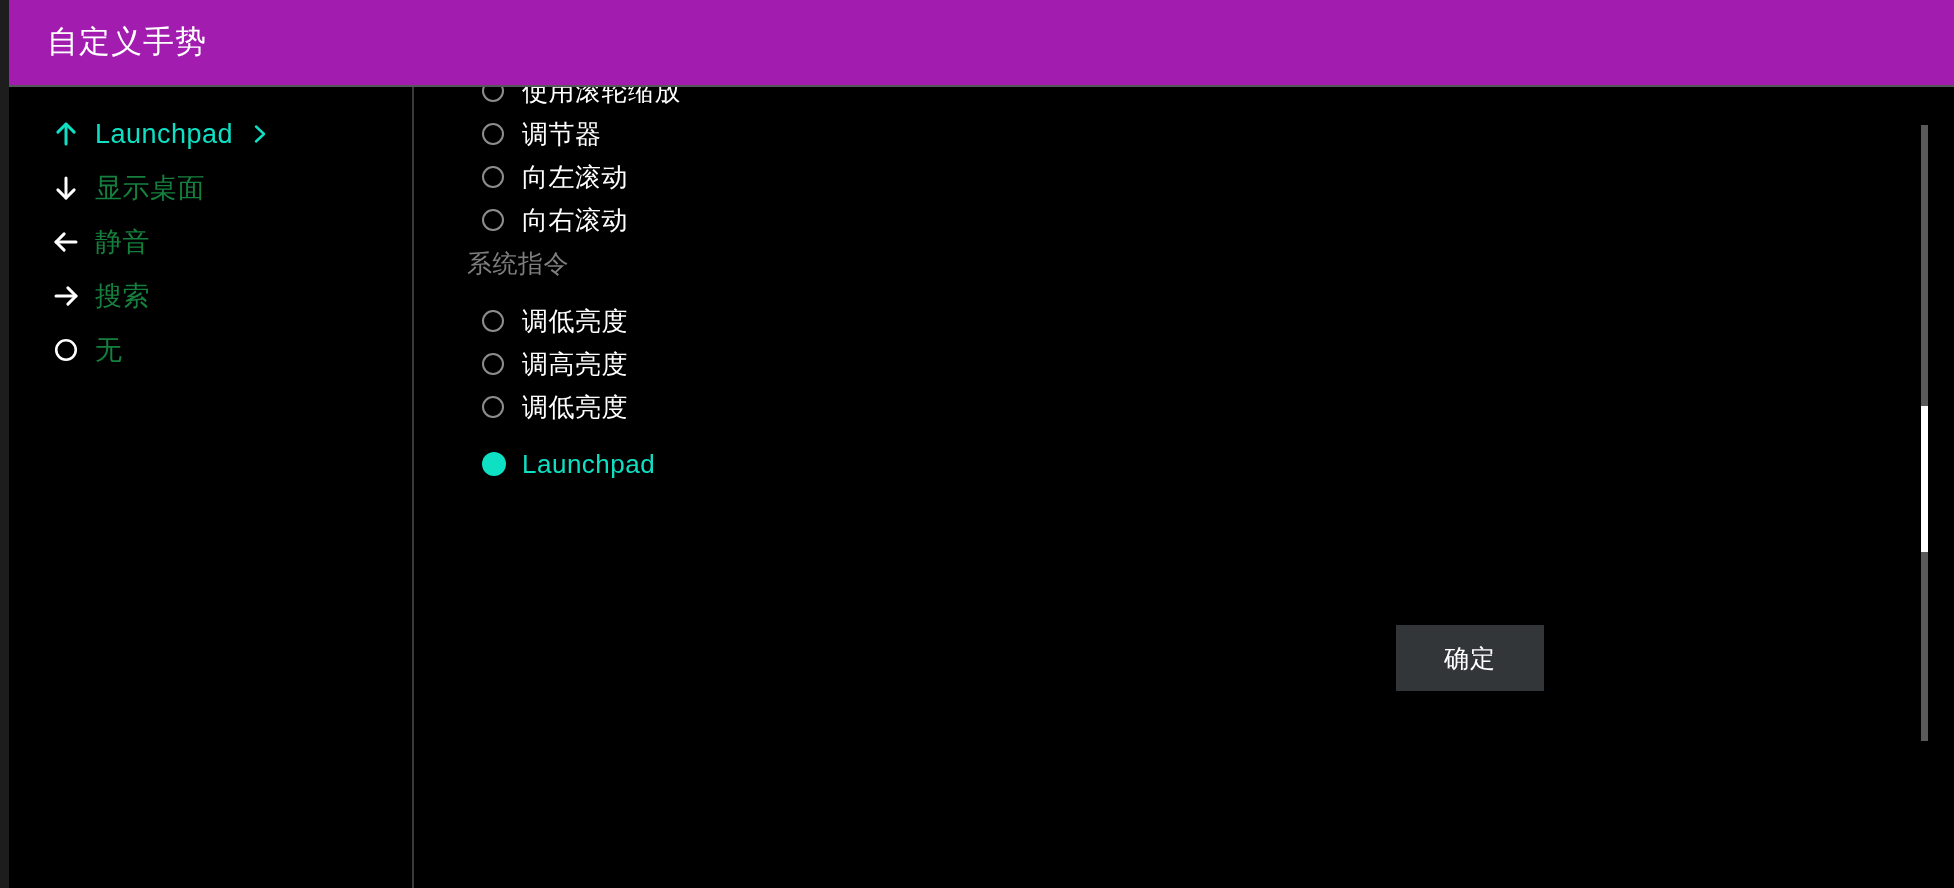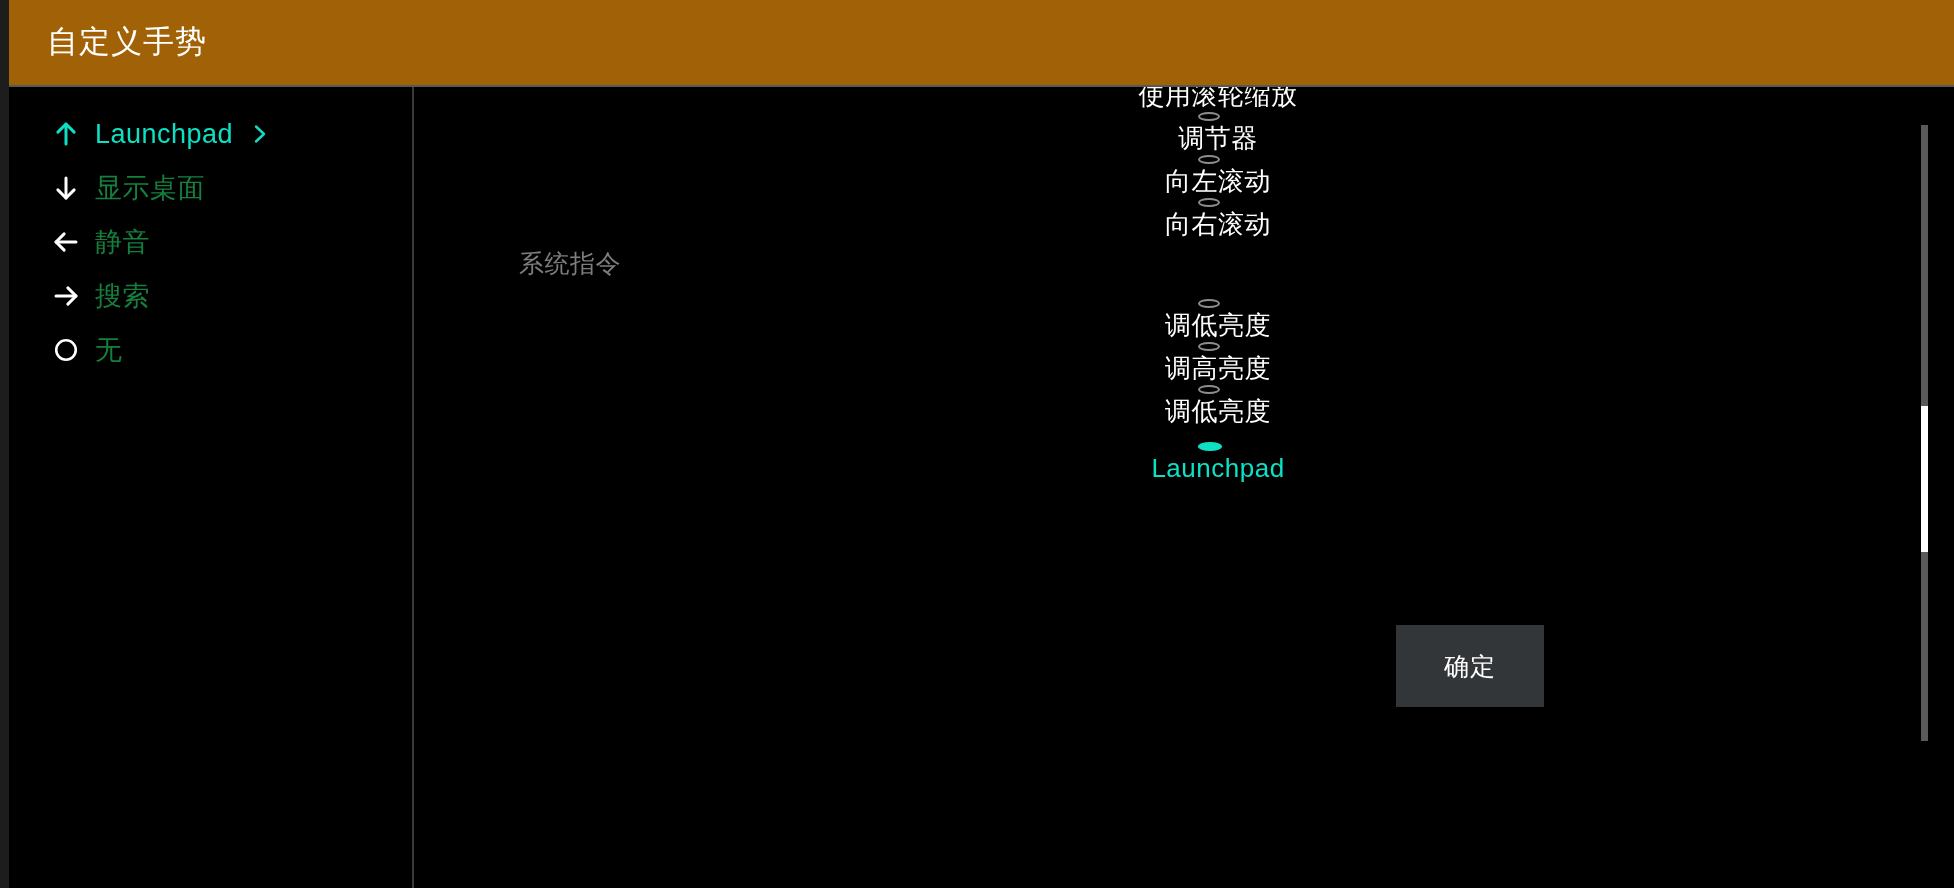--- a/index.html
+++ b/index.html
@@ -26,21 +26,21 @@
     height: 888px;
     background: #1d1d1d;
   }
 
   
   .header {
     position: absolute;
     left: 9px; top: 0;
     width: 1945px;
     height: 86px;
-    background: #a16207;
+    background: #a21caf;
   }
   .header-title {
     position: absolute;
     left: 38px;
     top: 20px;
     font-size: 31px;
     line-height: 44px;
     letter-spacing: 1px;
     color: #ffffff;
     white-space: nowrap;
@@ -125,21 +125,20 @@
     left: 0; top: -18px;
     width: 1540px;
   }
   .option-row {
     display: flex;
     align-items: center;
     height: 43px;
     padding-left: 68px;
     white-space: nowrap;
     cursor: default;
-    flex-direction: column;
   }
   .radio {
     width: 22px;
     min-width: 22px;
     height: 22px;
     border-radius: 50%;
     border: 2.5px solid #8d8d8d;
     background: transparent;
     margin-right: 18px;
   }
@@ -156,21 +155,21 @@
     line-height: 34px;
     color: #ffffff;
     letter-spacing: 0.5px;
   }
   .option-row.selected .option-label { color: #0ee0c4; }
 
   .section-header {
     height: 44px;
     display: flex;
     align-items: center;
-    padding-left: 105px;
+    padding-left: 53px;
     font-size: 25px;
     color: #7e7e7e;
     letter-spacing: 0.5px;
     white-space: nowrap;
   }
   .section-gap { height: 14px; }
 
   
   .scrollbar-track {
     position: absolute;
@@ -189,21 +188,21 @@
     background: #ffffff;
     cursor: pointer;
   }
 
   
   .confirm-button {
     position: absolute;
     left: 1396px;
     top: 625px;
     width: 148px;
-    height: 82px;
+    height: 66px;
     background: #333639;
     border: none;
     color: #ffffff;
     font-family: "Liberation Sans", "DejaVu Sans", sans-serif;
     font-size: 25px;
     letter-spacing: 1px;
     cursor: pointer;
     display: flex;
     align-items: center;
     justify-content: center;

